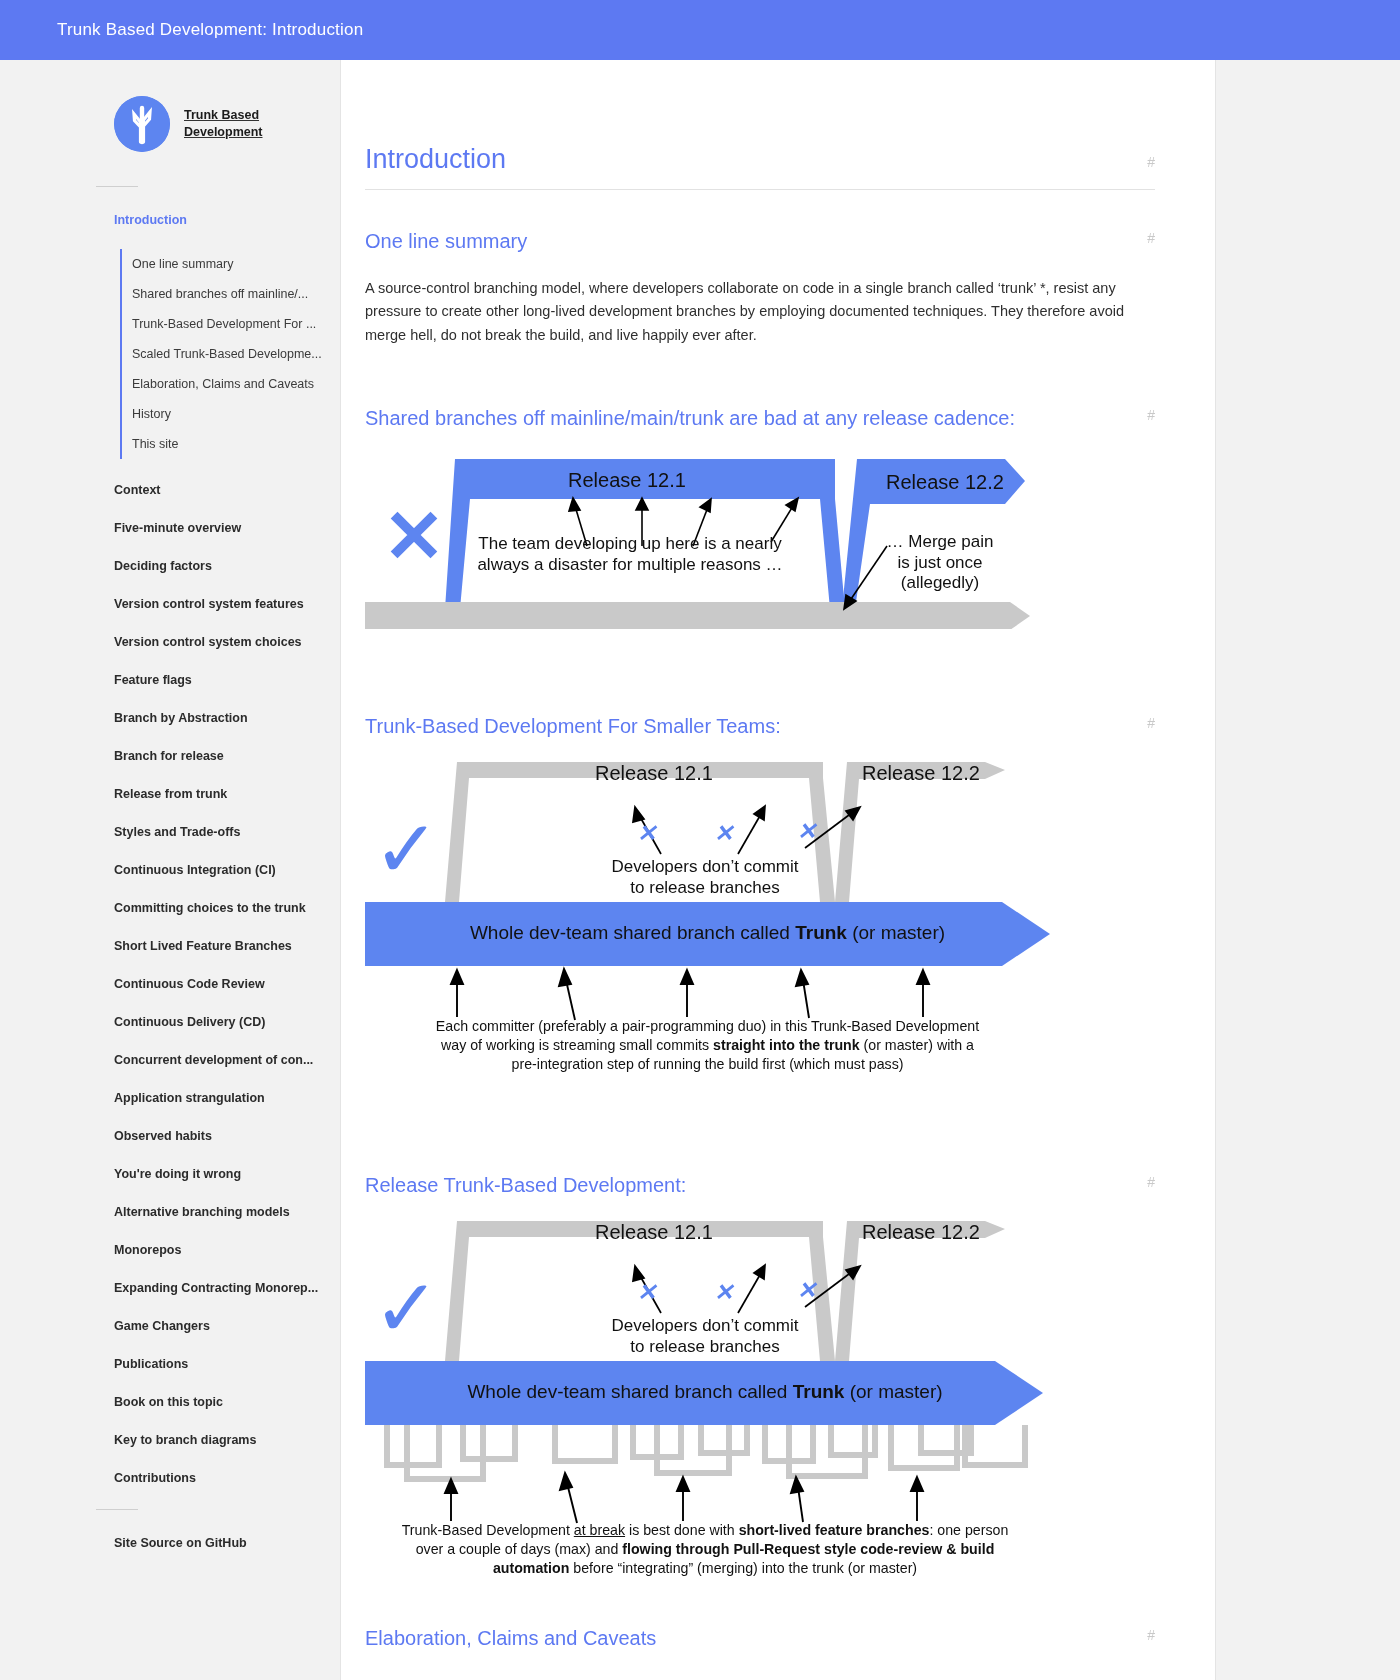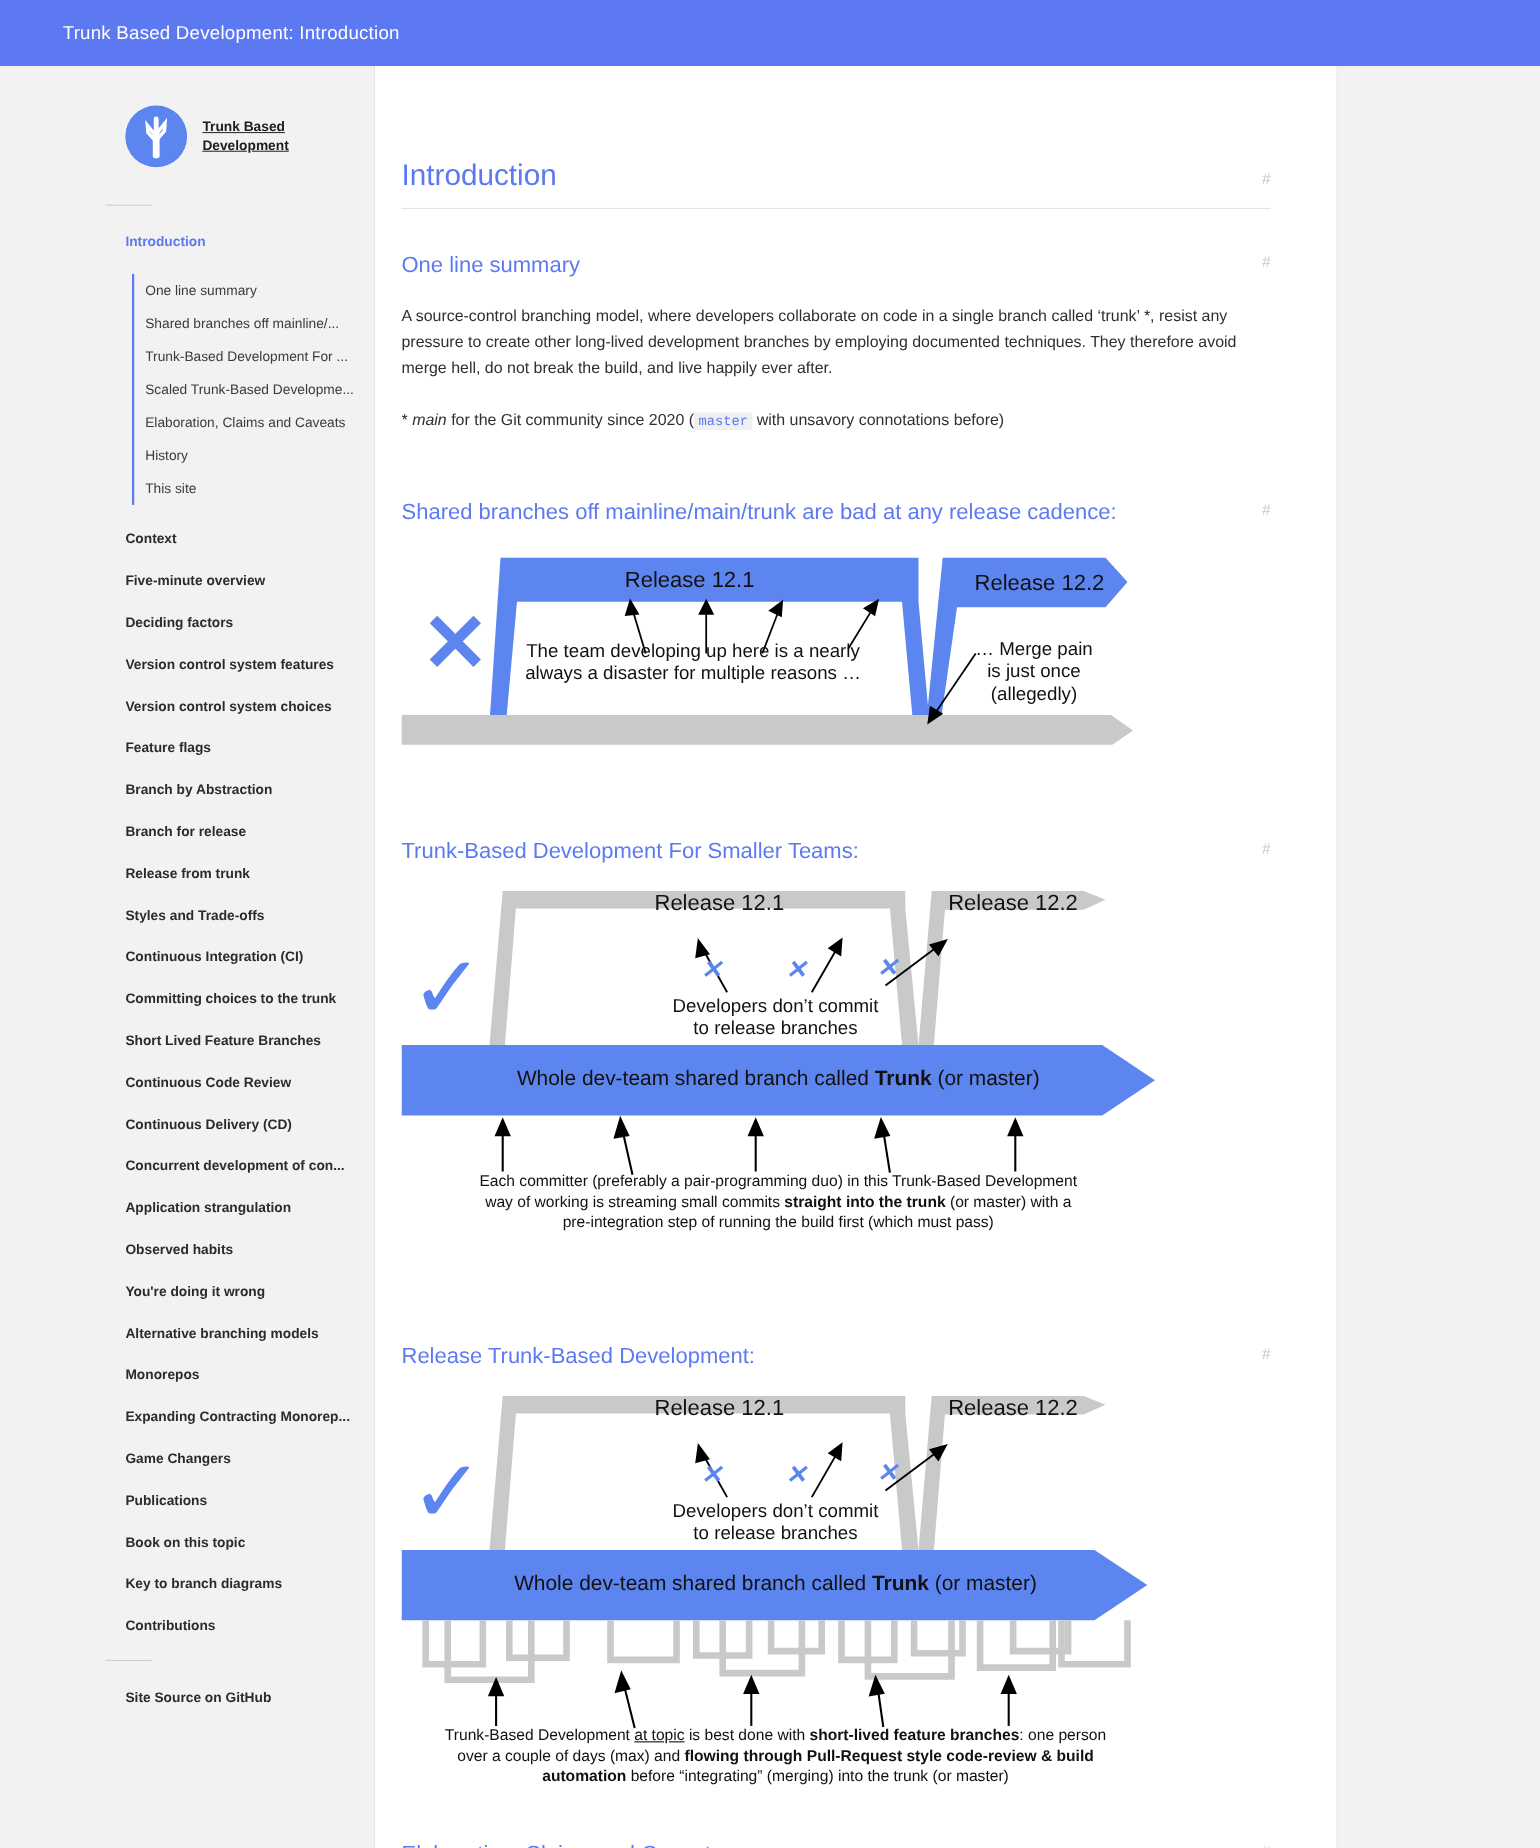--- a/index.html
+++ b/index.html
@@ -306,23 +306,20 @@
   <main class="content">
    <div class="content-inner">
 
     <a class="anchor anchor-h1" href="#">#</a>
     <h1 class="page-title">Introduction</h1>
     <div class="title-rule"></div>
 
     <a class="anchor" href="#">#</a>
     <h2 class="sect">One line summary</h2>
     <p class="body">A source-control branching model, where developers collaborate on code in a single branch called ‘trunk’ *, resist any pressure to create other long-lived development branches by employing documented techniques. They therefore avoid merge hell, do not break the build, and live happily ever after.</p>
-    <p class="body">
-      <span>* </span><i>main</i><span> for the Git community since 2020 (</span><code class="inline">master</code><span> with unsavory connotations before)</span>
-    </p>
 
     <div class="sect-gap"></div>
 
     <a class="anchor" href="#">#</a>
     <h2 class="sect">Shared branches off mainline/main/trunk are bad at any release cadence:</h2>
 
     <div class="diagram d1">
       <svg width="665" height="175" viewBox="0 0 665 175">
 
         <path d="M90 5 L470 5 L470 45 L480 155 L465 155 L455 45 L105 45 L95 155 L80 155 Z" fill="#5d85f0"></path>
@@ -466,21 +463,21 @@
       <div class="rel-label" style="left: 497px; top: 0px;">Release 12.2</div>
       <div class="mini-x" style="left: 272px; top: 60px;">✕</div>
       <div class="mini-x" style="left: 349px; top: 60px;">✕</div>
       <div class="mini-x" style="left: 432px; top: 58px;">✕</div>
       <div class="note" style="left: 200px; top: 95px; width: 280px;">Developers don’t commit
 to release branches</div>
       <div class="trunk-label" style="left: 0; top: 160px;">
         <span>Whole dev-team shared branch called </span><b>Trunk</b><span> (or master)</span>
       </div>
       <div class="caption" style="left: 0; top: 300px;">
-        <span>Trunk-Based Development </span><u>at topic</u><span> is best done with </span><b>short-lived feature branches</b><span>: one person</span><br>
+        <span>Trunk-Based Development </span><u>at break</u><span> is best done with </span><b>short-lived feature branches</b><span>: one person</span><br>
         <span>over a couple of days (max) and </span><b>flowing through Pull-Request style code-review &amp; build</b><br>
         <b>automation</b><span> before “integrating” (merging) into the trunk (or master)</span>
       </div>
     </div>
 
     <a class="anchor" href="#">#</a>
     <h2 class="sect">Elaboration, Claims and Caveats</h2>
 
    </div>
   </main>

